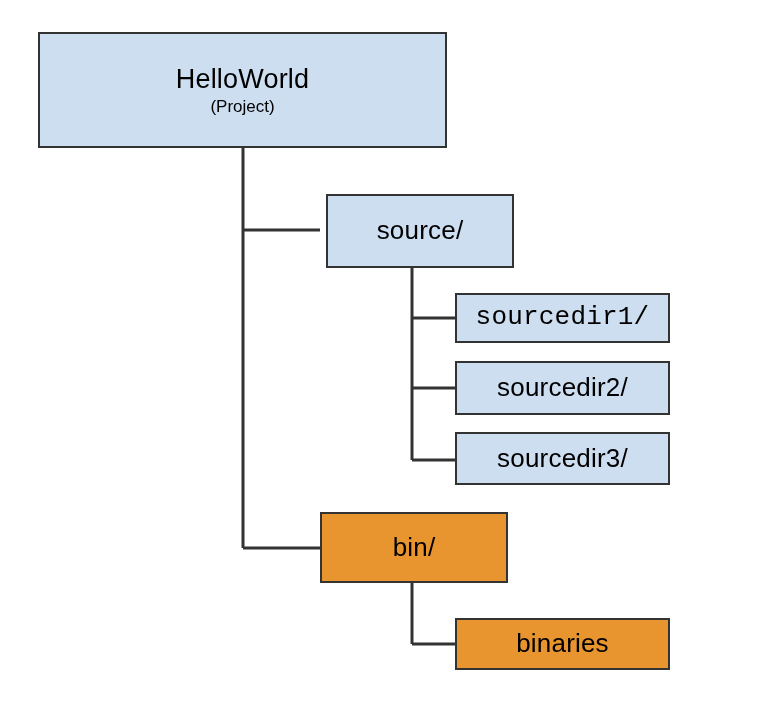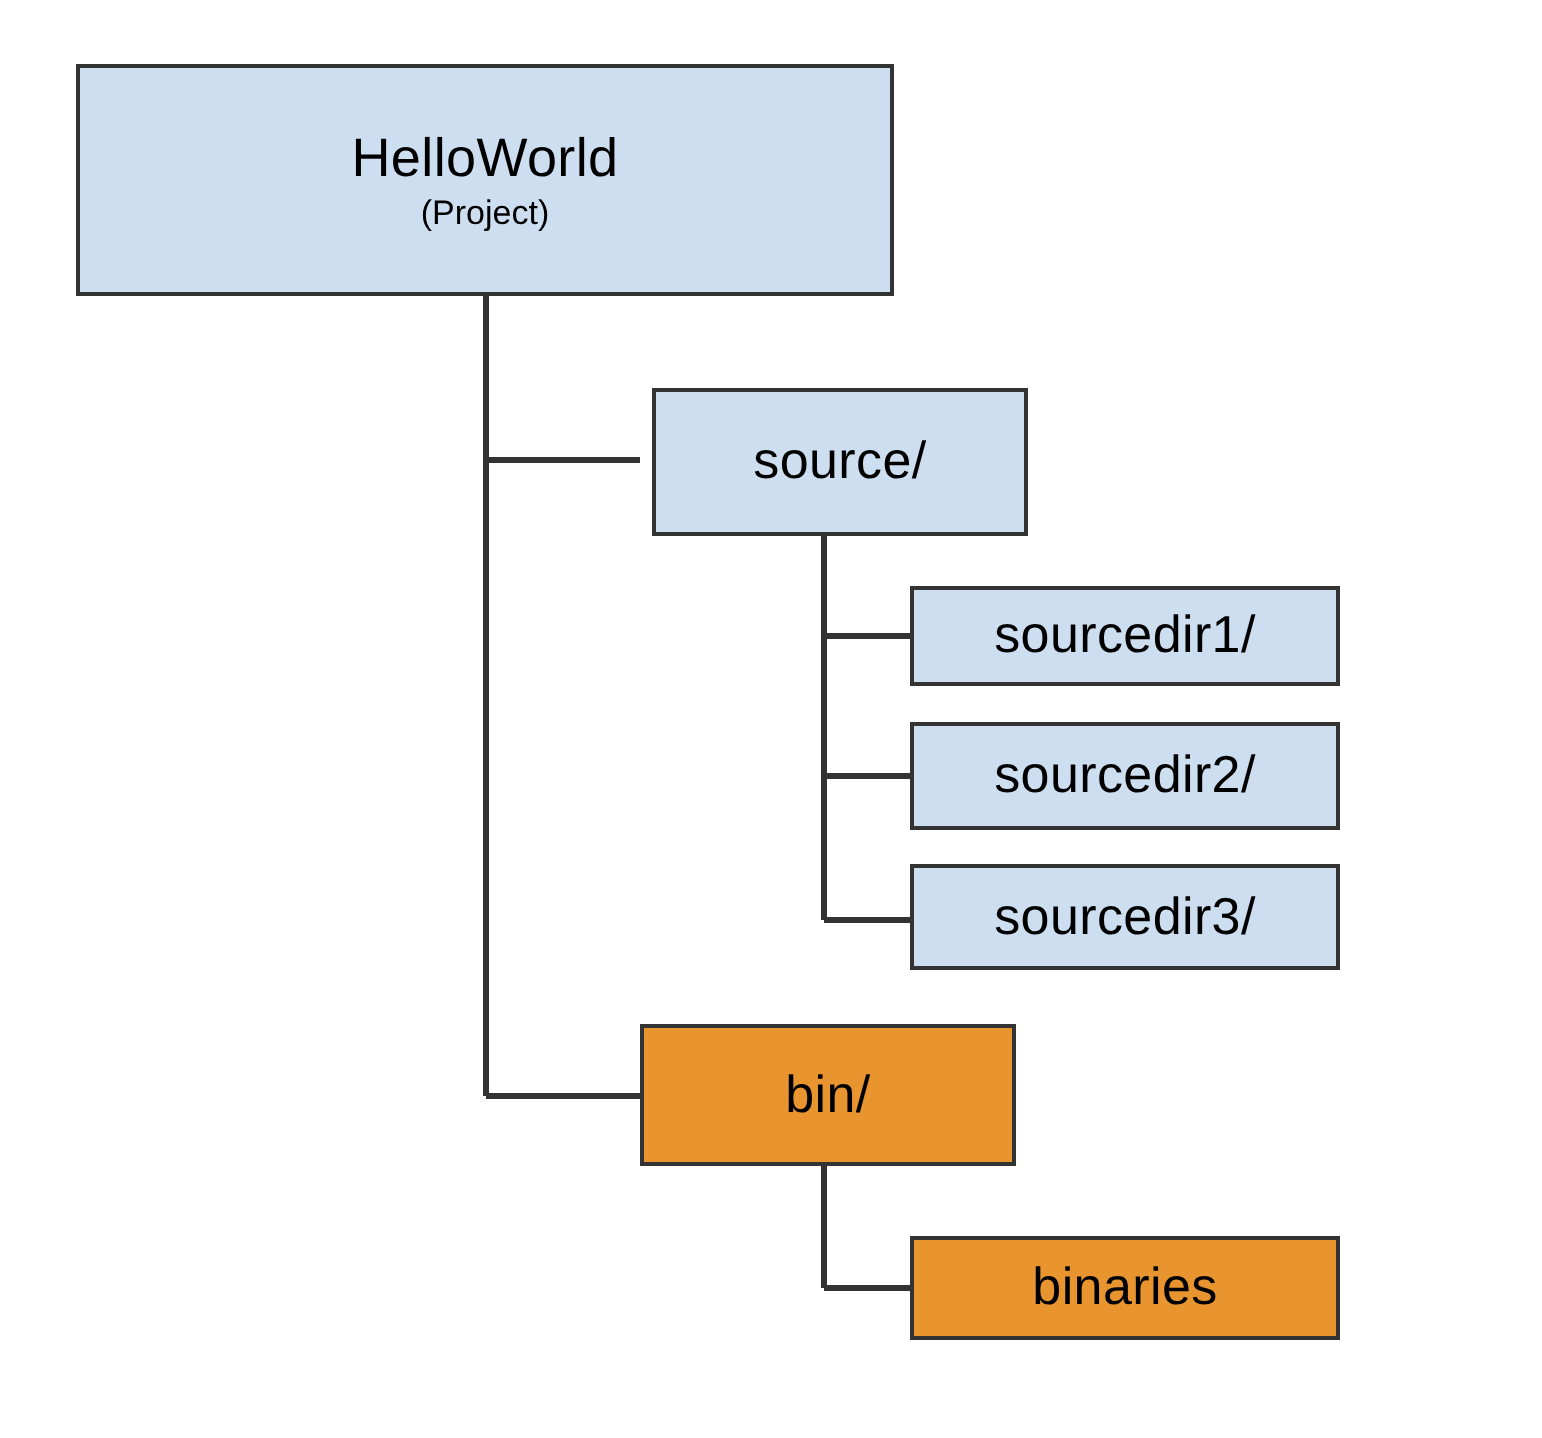--- a/index.html
+++ b/index.html
@@ -54,21 +54,21 @@
   .node-subtitle {
     font-size: 17px;
     font-weight: 400;
     margin-top: 3px;
     white-space: nowrap;
   }
 
   
   #node-root       { left: 38px;  top: 32px;  width: 409px; height: 116px; }
   #node-source     { left: 326px; top: 194px; width: 188px; height: 74px;  }
-  #node-sourcedir1 { left: 455px; top: 293px; width: 215px; height: 50px;  }
+  #node-sourcedir1 { left: 455px; top: 293px; width: 215px; height: 50px; font-family: Liberation Mono, monospace;  }
   #node-sourcedir2 { left: 455px; top: 361px; width: 215px; height: 54px; align-items: center;  }
   #node-sourcedir3 { left: 455px; top: 432px; width: 215px; height: 53px; text-align: center;  }
   #node-bin        { left: 320px; top: 512px; width: 188px; height: 71px;  }
   #node-binaries   { left: 455px; top: 618px; width: 215px; height: 52px;  }
 
   #node-sourcedir1 .node-title,
   #node-sourcedir2 .node-title,
   #node-sourcedir3 .node-title { font-size: 26px; }
   #node-binaries .node-title   { font-size: 26px; }
   #node-source .node-title,

